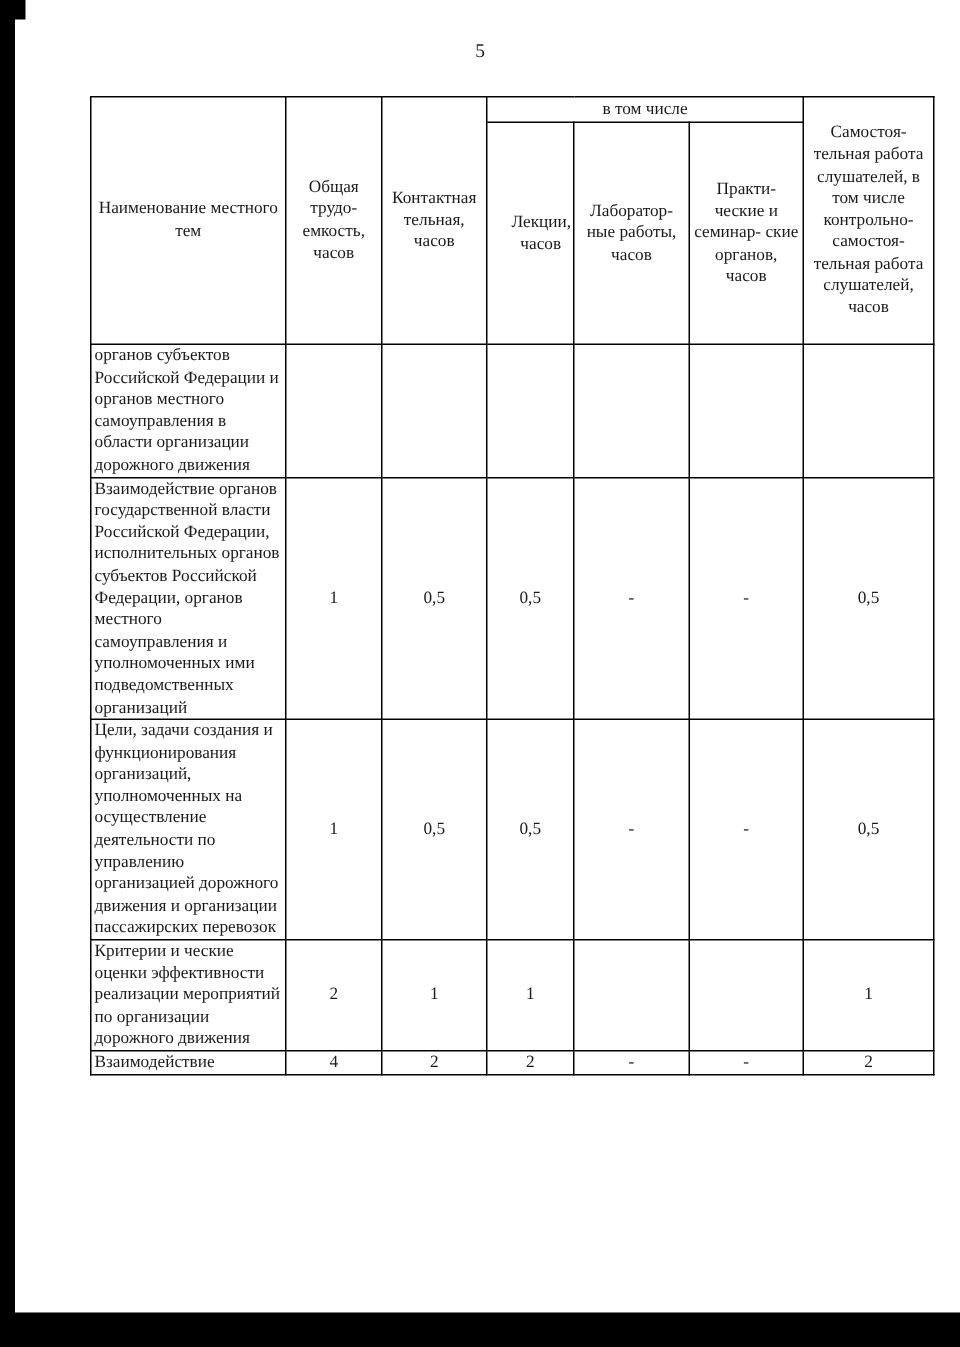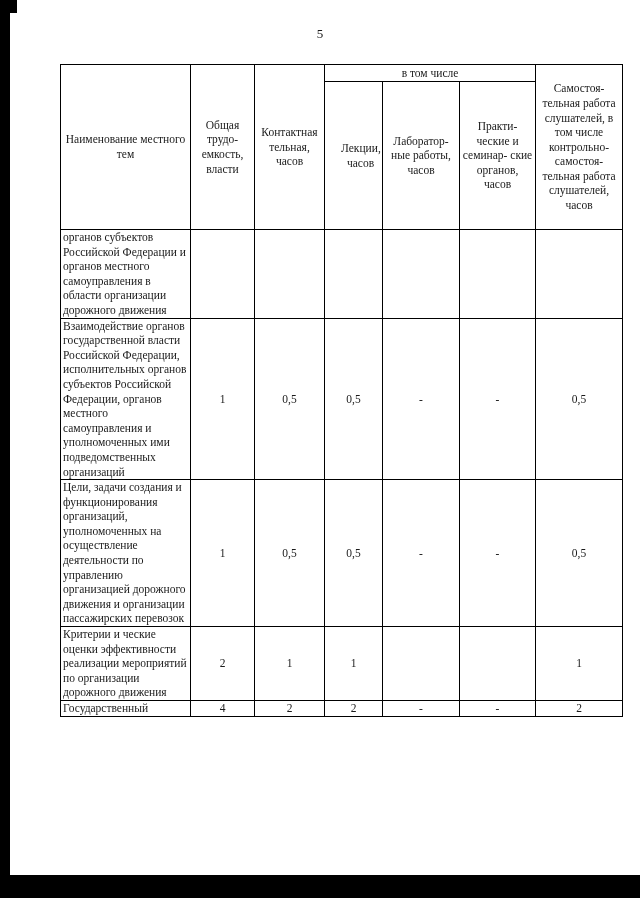--- a/index.html
+++ b/index.html
@@ -101,21 +101,21 @@
       <col class="c-total">
       <col class="c-contact">
     <col class="c-lect">
       <col class="c-lab">
       <col class="c-pract">
       <col class="c-self">
   </colgroup>
   <thead>
     <tr>
       <th class="topic-head" rowspan="2">Наименование местного тем</th>
-      <th rowspan="2">Общая трудо- емкость, власти</th>
+      <th rowspan="2">Общая трудо- емкость, часов</th>
       <th rowspan="2">Контактная тельная, часов</th>
       <th class="group-head" colspan="3">в том числе</th>
       <th rowspan="2">Самостоя- тельная работа слушателей, в том числе контрольно- самостоя- тельная работа слушателей, часов</th>
     </tr>
     <tr>
       <th style="height:147px;padding-left:16px;">Лекции, часов</th>
       <th>Лаборатор- ные работы, часов</th>
       <th>Практи- ческие и семинар- ские органов, часов</th>
     </tr>
   </thead>
@@ -150,21 +150,21 @@
     <tr>
       <td class="topic-cell">Критерии и ческие оценки эффективности реализации мероприятий по организации дорожного движения</td>
       <td class="value-cell">2</td>
       <td class="value-cell">1</td>
       <td class="value-cell">1</td>
       <td class="value-cell"></td>
       <td class="value-cell"></td>
       <td class="value-cell">1</td>
     </tr>
     <tr>
-      <td class="topic-cell">Государственный</td>
+      <td class="topic-cell">Взаимодействие</td>
       <td class="value-cell">4</td>
       <td class="value-cell">2</td>
       <td class="value-cell">2</td>
       <td class="value-cell">-</td>
       <td class="value-cell">-</td>
       <td class="value-cell">2</td>
     </tr>
   </tbody>
 </table>
 

